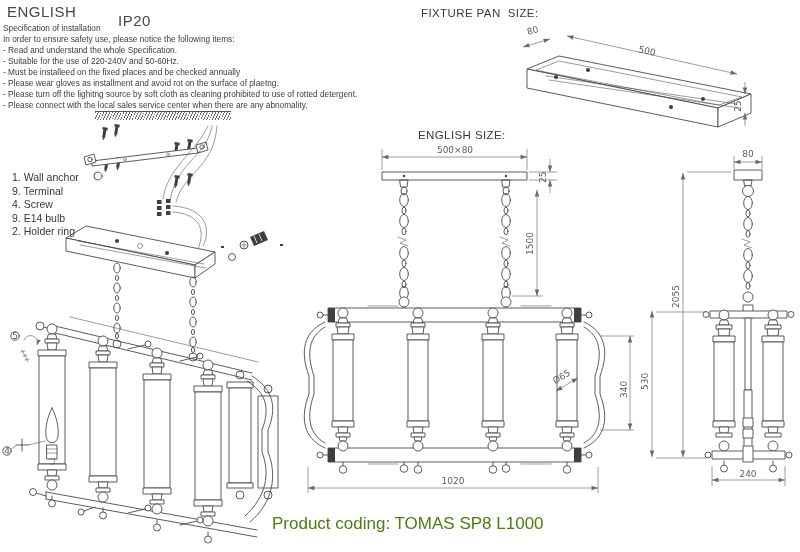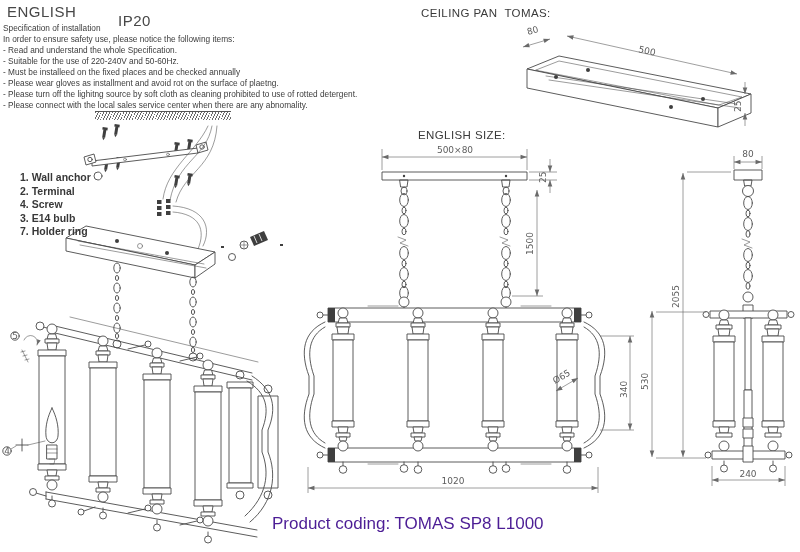--- a/index.html
+++ b/index.html
@@ -4,21 +4,21 @@
 <style>
   html,body{margin:0;padding:0;background:#fff;}
   body{width:800px;height:552px;position:relative;overflow:hidden;
        font-family:"Liberation Sans", sans-serif;color:#3b3b3b;}
   .abs{position:absolute;}
   .hdr{font-size:15px;color:#474747;letter-spacing:.5px;}
   .spec{font-size:9px;line-height:11px;white-space:nowrap;color:#3c3c3c;
         transform:scaleX(.92);transform-origin:left top;}
   .parts{font-size:10.5px;line-height:13.5px;color:#383838;}
   .seclab{font-size:11.5px;color:#3a3a3a;letter-spacing:.4px;white-space:pre;}
-  .prod{font-size:17px;color:#4c1d95;}
+  .prod{font-size:17px;color:#4d7c0f;}
   .hatch{height:8px;border-top:1px solid #555;
          background:repeating-linear-gradient(115deg,#6a6a6a 0 .8px,transparent .8px 2.6px);}
   svg{position:absolute;left:0;top:0;}
   .ln{fill:none;stroke:#4a4a4a;stroke-width:.9;stroke-linejoin:round;stroke-linecap:round;}
   .lnf{fill:#fff;stroke:#4a4a4a;stroke-width:.9;stroke-linejoin:round;}
   .thin{stroke-width:.55;}
   .dk{fill:#3f3f3f;stroke:none;}
   .dim{fill:none;stroke:#6a6a6a;stroke-width:.65;}
   .dimt{font-family:"DejaVu Sans",sans-serif;font-size:9px;fill:#5d5d5d;}
 </style>
@@ -382,24 +382,24 @@
   <div>In order to ensure safety use, please notice the following items:</div>
   <div>- Read and understand the whole Specification.</div>
   <div>- Suitable for the use of 220-240V and 50-60Hz.</div>
   <div>- Must be installeed on the fixed places and be checked annually</div>
   <div>- Please wear gloves as installment and avoid rot on the surface of plaetng.</div>
   <div>- Please turn off the lighitng source by soft cloth as cleaning prohibited to use of rotted detergent.</div>
   <div>- Please connect with the local sales service center when there are any abnomality.</div>
 </div>
 <div class="abs hatch" style="left:95px;top:111px;width:136px;"></div>
 
-<div class="abs parts" style="left:20px;top:171px;font-weight:bold;">
+<div class="abs parts" style="left:12px;top:171px;">
   <div>1. Wall anchor</div>
-  <div>2. Terminal</div>
+  <div>9. Terminal</div>
   <div>4. Screw</div>
-  <div>3. E14 bulb</div>
-  <div>7. Holder ring</div>
+  <div>9. E14 bulb</div>
+  <div>2. Holder ring</div>
 </div>
 
-<div class="abs seclab" style="left:421px;top:7px;">CEILING PAN  TOMAS:</div>
+<div class="abs seclab" style="left:421px;top:7px;">FIXTURE PAN  SIZE:</div>
 <div class="abs seclab" style="left:418px;top:129px;">ENGLISH SIZE:</div>
 
 <div class="abs prod" style="left:272px;top:514px;">Product coding: TOMAS SP8 L1000</div>
 
 </body></html>

